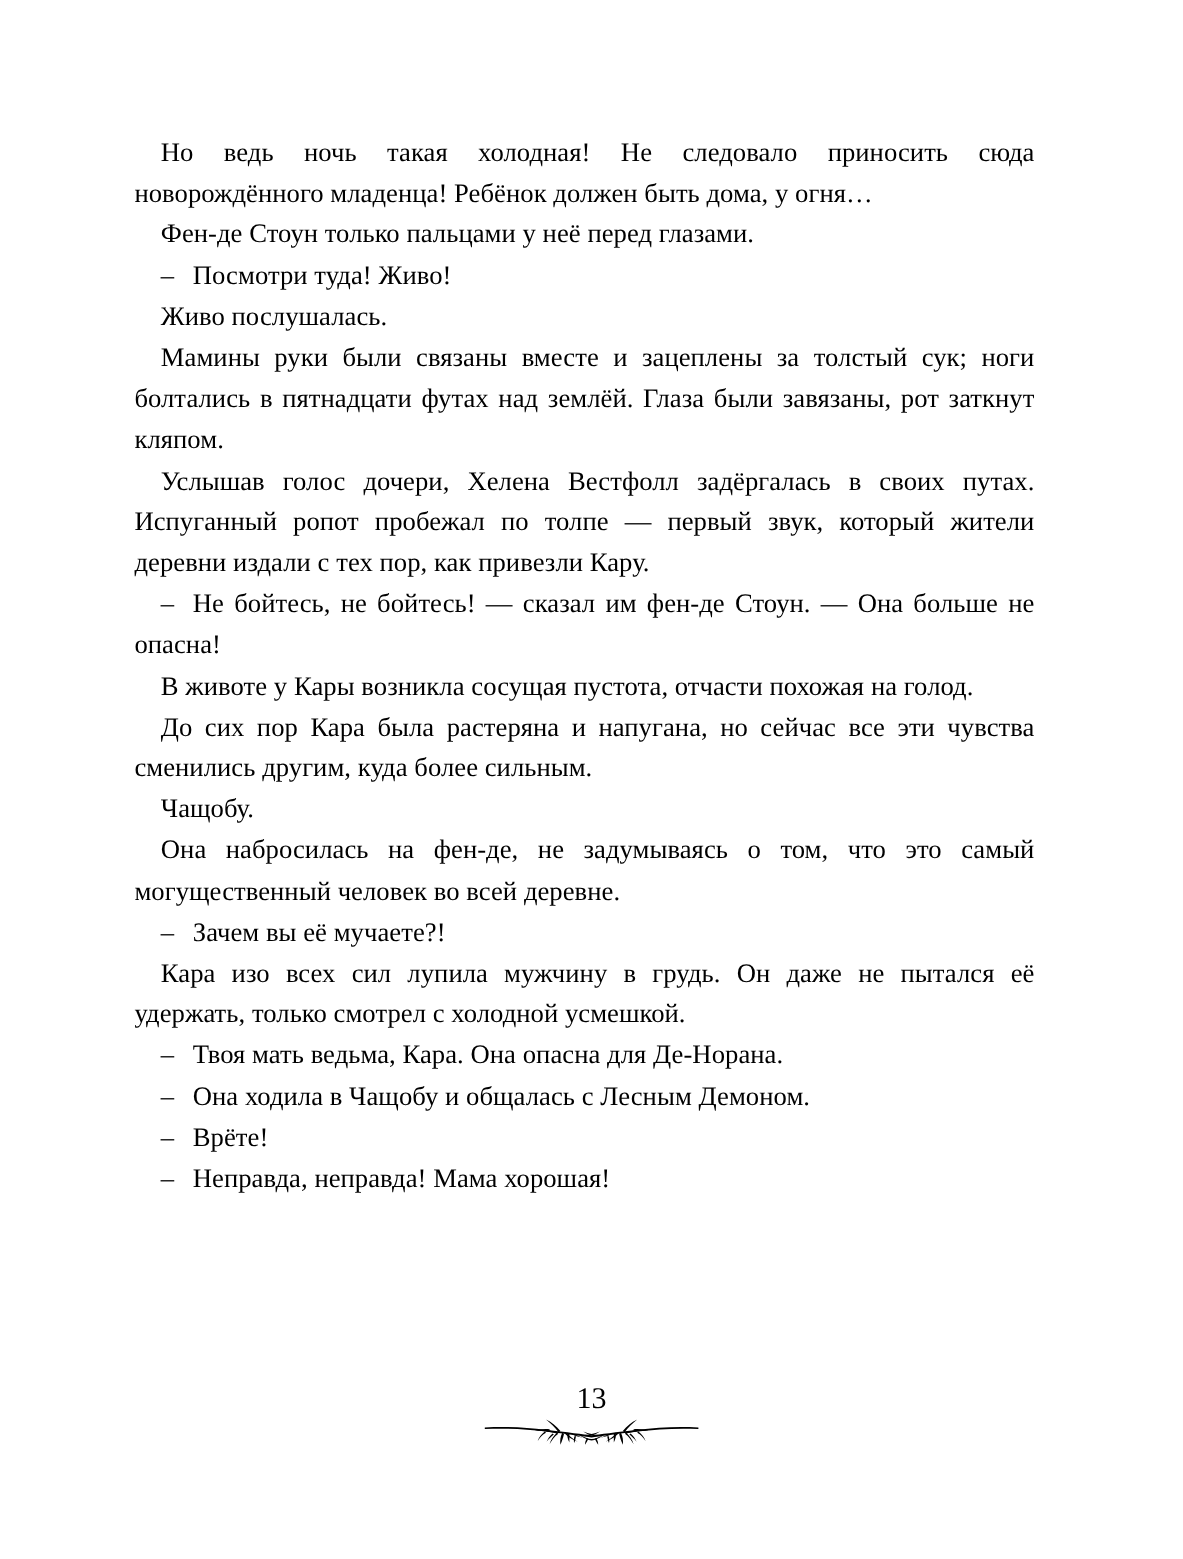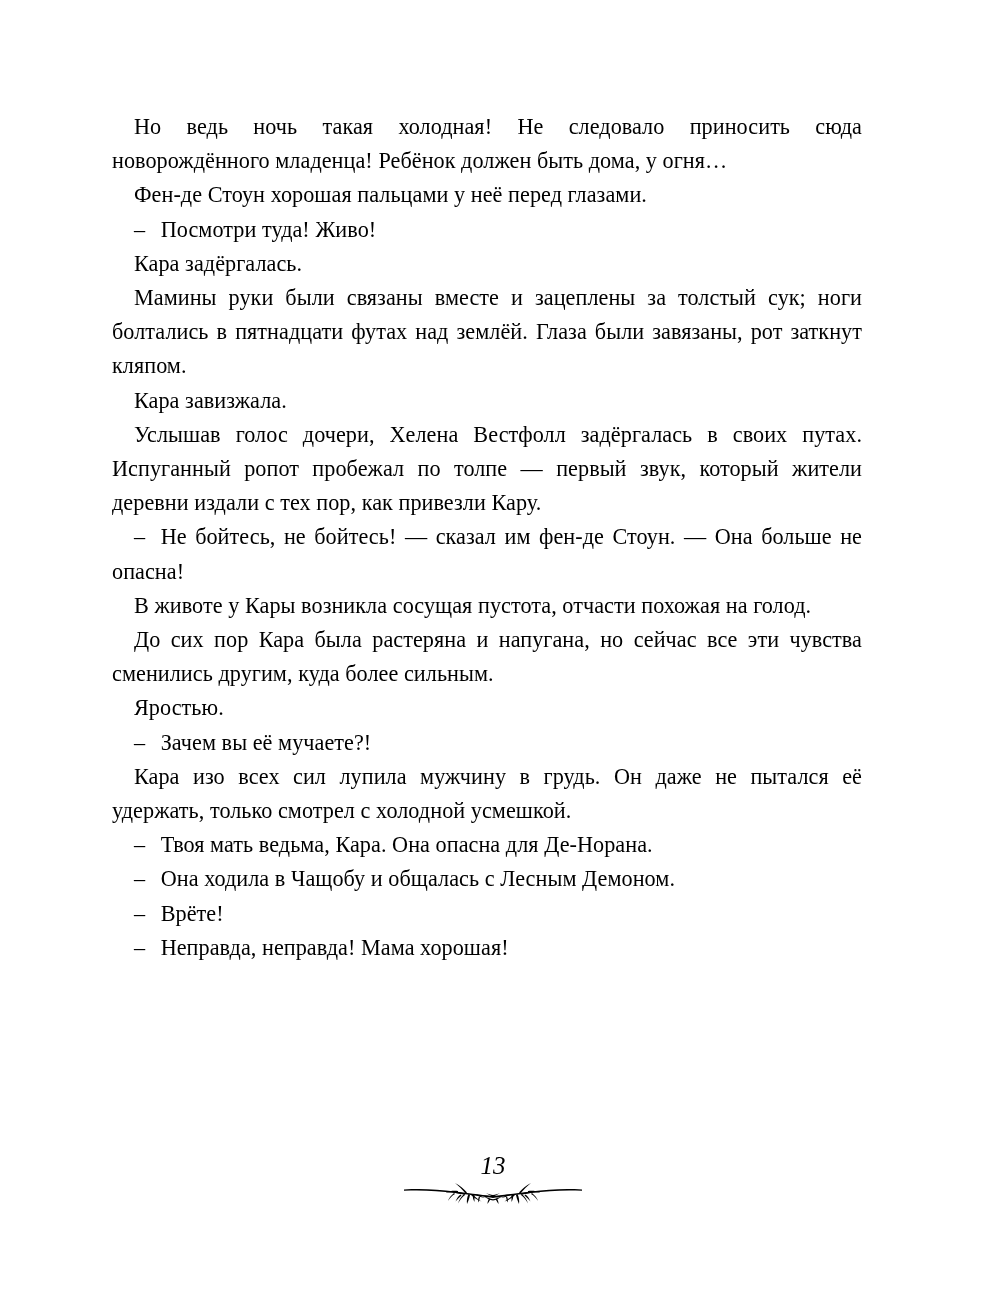--- a/index.html
+++ b/index.html
@@ -59,21 +59,20 @@
   .dash::after {
     content: "\2007\2009";
   }
 
   #footer {
     position: absolute;
     left: 0;
     top: 1152px;
     width: 986px;
     text-align: center;
-    font-style: italic;
   }
 
   #page-number {
     font-family: "Liberation Serif", "DejaVu Serif", serif;
     font-size: 25px;
     line-height: 28px;
     color: #000000;
     display: block;
   }
 
@@ -86,40 +85,40 @@
 </style>
 </head>
 <body>
 
 <div id="page">
 
   <div id="text-block">
 
     <p class="para"><span>Но ведь ночь такая холодная! Не следовало приносить сюда новорождённого младенца! Ребёнок должен быть дома, у огня…</span></p>
 
-    <p class="para"><span>Фен-де Стоун хорошая пальцами у неё перед глазами.</span></p>
+    <p class="para"><span>Фен-де Стоун только пальцами у неё перед глазами.</span></p>
 
     <p class="para dialogue"><span class="dash">–</span><span>Посмотри туда! Живо!</span></p>
 
-    <p class="para"><span>Кара задёргалась.</span></p>
+    <p class="para"><span>Живо послушалась.</span></p>
 
     <p class="para"><span>Мамины руки были связаны вместе и зацеплены за толстый сук; ноги болтались в пятнадцати футах над землёй. Глаза были завязаны, рот заткнут кляпом.</span></p>
 
-    <p class="para"><span>Кара завизжала.</span></p>
 
     <p class="para"><span>Услышав голос дочери, Хелена Вестфолл задёргалась в своих путах. Испуганный ропот пробежал по толпе — первый звук, который жители деревни издали с тех пор, как привезли Кару.</span></p>
 
     <p class="para dialogue"><span class="dash">–</span><span>Не бойтесь, не бойтесь! — сказал им фен-де Стоун. — Она больше не опасна!</span></p>
 
     <p class="para"><span>В животе у Кары возникла сосущая пустота, отчасти похожая на голод.</span></p>
 
     <p class="para"><span>До сих пор Кара была растеряна и напугана, но сейчас все эти чувства сменились другим, куда более сильным.</span></p>
 
-    <p class="para"><span>Яростью.</span></p>
+    <p class="para"><span>Чащобу.</span></p>
 
+    <p class="para"><span>Она набросилась на фен-де, не задумываясь о том, что это самый могущественный человек во всей деревне.</span></p>
 
     <p class="para dialogue"><span class="dash">–</span><span>Зачем вы её мучаете?!</span></p>
 
     <p class="para"><span>Кара изо всех сил лупила мужчину в грудь. Он даже не пытался её удержать, только смотрел с холодной усмешкой.</span></p>
 
     <p class="para dialogue"><span class="dash">–</span><span>Твоя мать ведьма, Кара. Она опасна для Де-Норана.</span></p>
 
     <p class="para dialogue"><span class="dash">–</span><span>Она ходила в Чащобу и общалась с Лесным Демоном.</span></p>
 
     <p class="para dialogue"><span class="dash">–</span><span>Врёте!</span></p>

